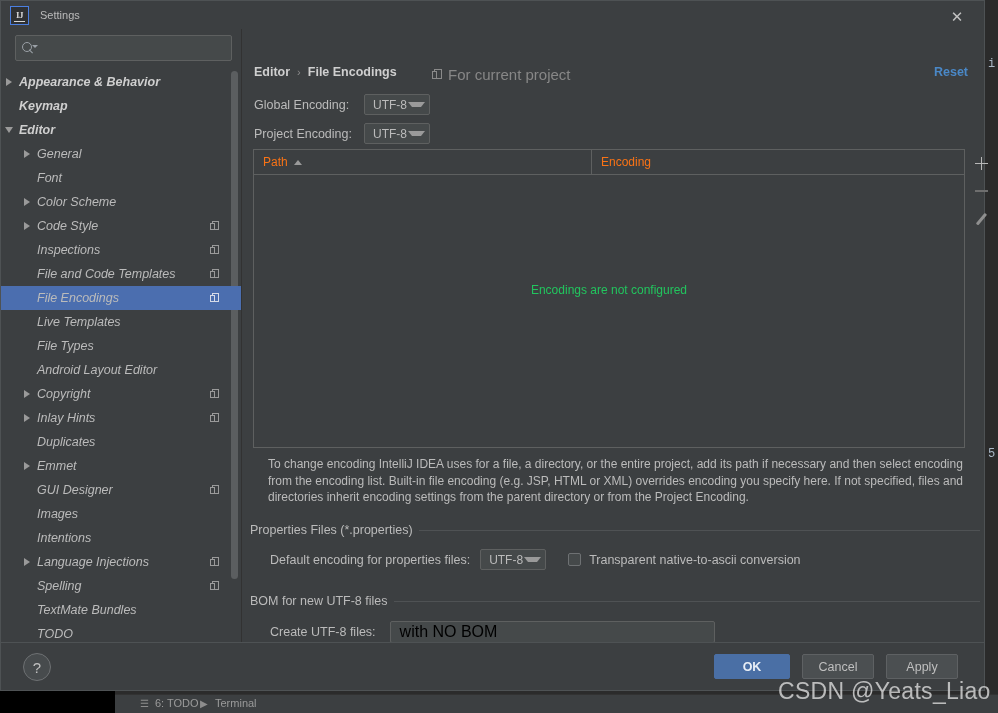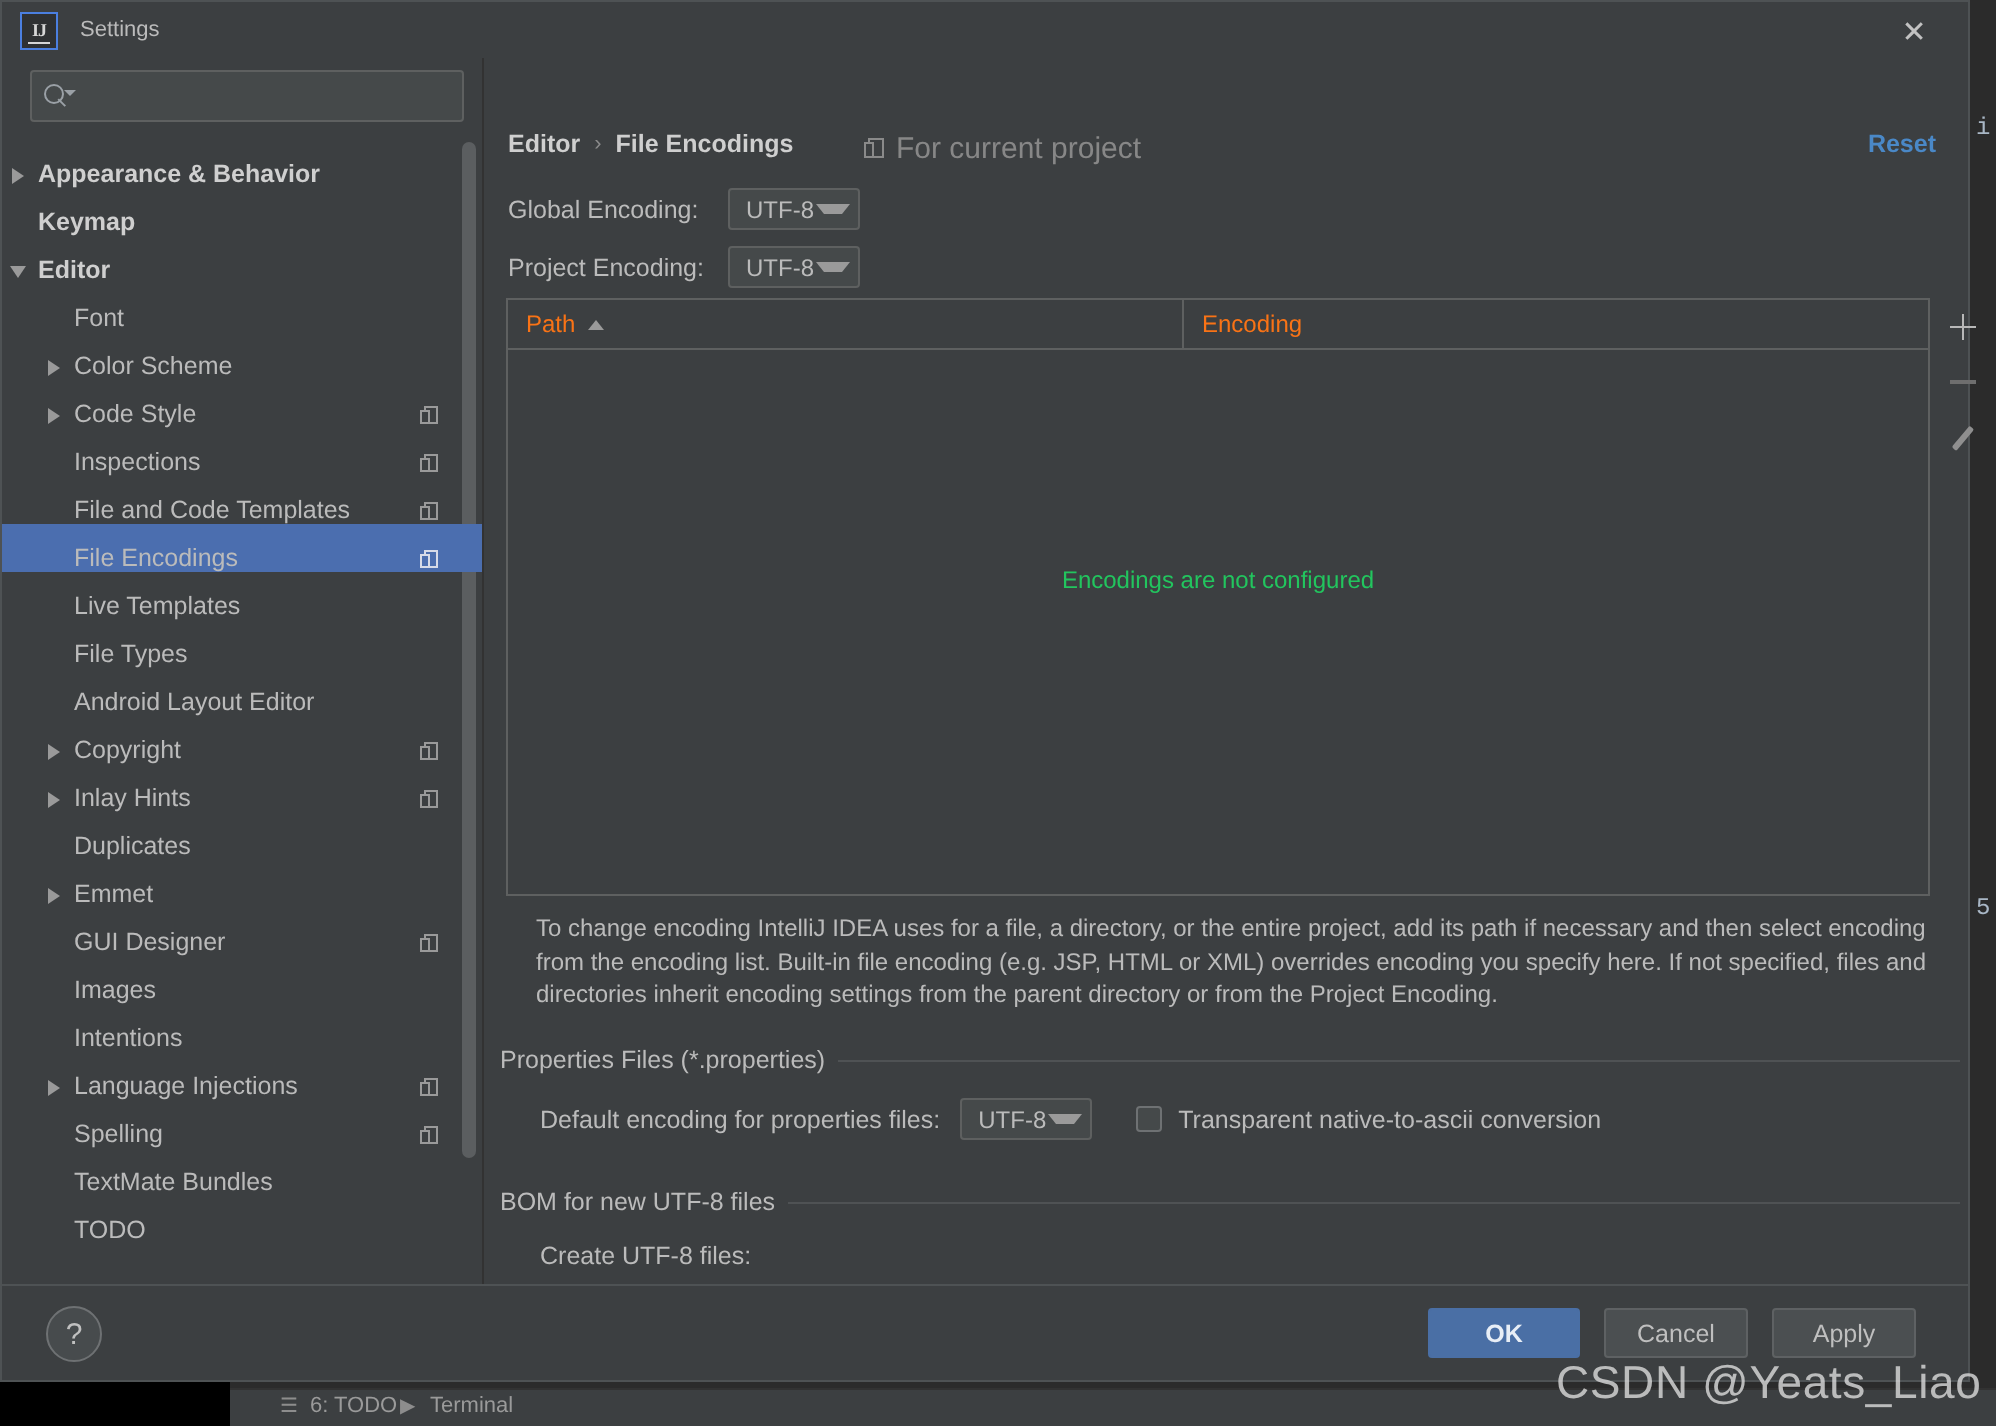--- a/index.html
+++ b/index.html
@@ -110,23 +110,23 @@
     flex: 1; background: transparent; border: none; outline: none;
     color: #bbbbbb; font-size: 12px; font-family: "Liberation Sans", sans-serif;
     padding: 0 6px;
   }
 
   .tree {
     flex: 1 1 auto; overflow: hidden; position: relative;
     padding-top: 1px;
   }
   .tree-item {
-    position: relative; height: 24px; display: flex; align-items: flex-end;
+    position: relative; height: 24px; display: flex; align-items: center;
     font-size: 12.5px; color: #bbbbbb; cursor: default;
-    padding-right: 10px; box-sizing: border-box;
+    padding-right: 10px; box-sizing: border-box; font-style: italic;
   }
   .tree-item.sel { background: #4b6eaf; }
   .tree-item.bold { font-weight: bold; color: #cfcfcf; }
   .tw {
     position: absolute; width: 12px; height: 12px;
     display: flex; align-items: center; justify-content: center;
   }
   .tw .arrow-r {
     width: 0; height: 0; border-top: 4.5px solid transparent;
     border-bottom: 4.5px solid transparent; border-left: 6px solid #9a9a9a;
@@ -391,20 +391,26 @@
             <div class="tree-item bold">
               <span class="tree-label" style="margin-left: 18px;">Keymap</span>
             </div>
             <div class="tree-item bold">
               <span class="tw" style="left: 2px;">
                 <span class="arrow-d"></span>
               </span>
               <span class="tree-label" style="margin-left: 18px;">Editor</span>
             </div>
             <div class="tree-item">
+              <span class="tw" style="left: 20px;">
+                <span class="arrow-r"></span>
+              </span>
+              <span class="tree-label" style="margin-left: 36px;">General</span>
+            </div>
+            <div class="tree-item">
               <span class="tree-label" style="margin-left: 36px;">Font</span>
             </div>
             <div class="tree-item">
               <span class="tw" style="left: 20px;">
                 <span class="arrow-r"></span>
               </span>
               <span class="tree-label" style="margin-left: 36px;">Color Scheme</span>
             </div>
             <div class="tree-item">
               <span class="tw" style="left: 20px;">
@@ -594,20 +600,24 @@
           </span>
         </div>
 
         <div class="section" style="top:565px;">
           <span class="stitle">BOM for new UTF-8 files</span>
           <span class="rule"></span>
         </div>
 
         <div class="bom-row">
           <span class="prop-label">Create UTF-8 files:</span>
+          <span class="wide-combo">
+            <span class="val">with NO BOM</span>
+            <span class="cb-arrow"></span>
+          </span>
         </div>
 
         <div class="bom-note">
           <span>IDEA will NOT add </span><span class="lnk">UTF-8 BOM</span><span> to every created file in UTF-8 encoding</span>
         </div>
 
       </div>
     </div>
 
     <div class="footer">

